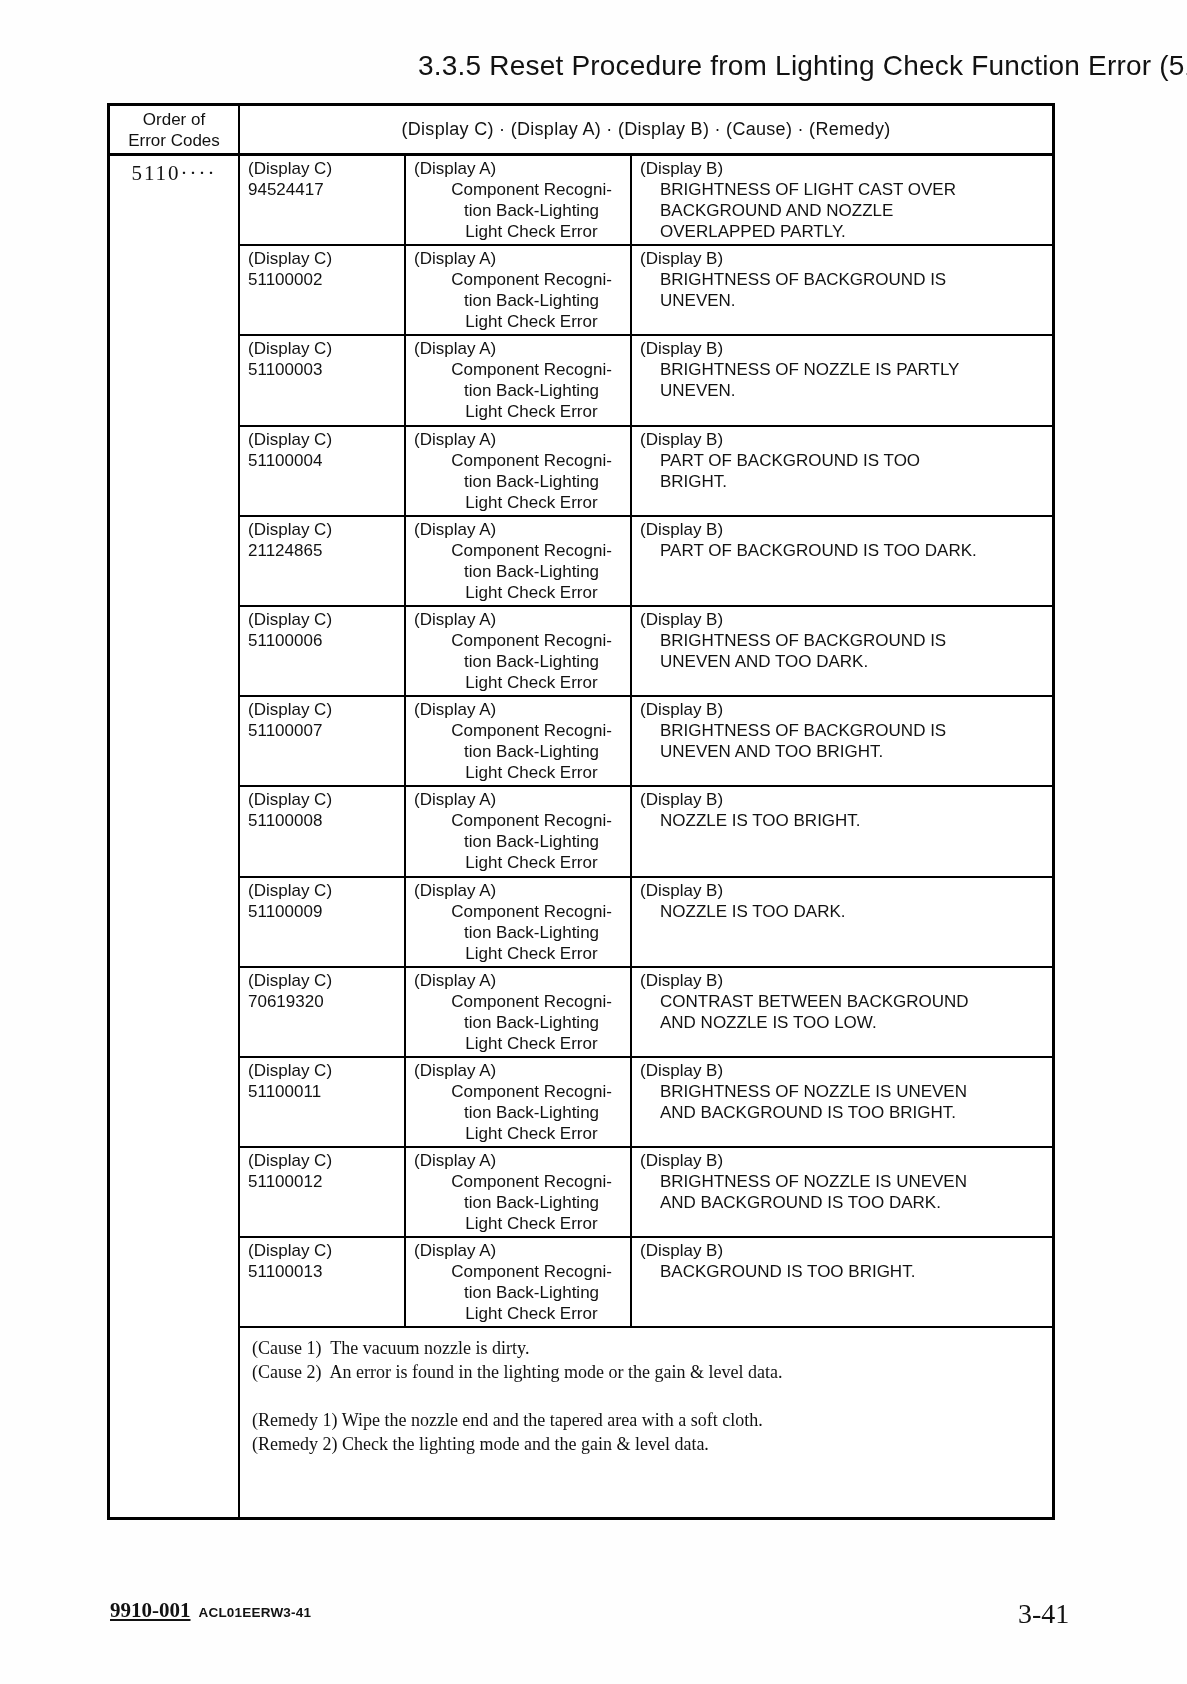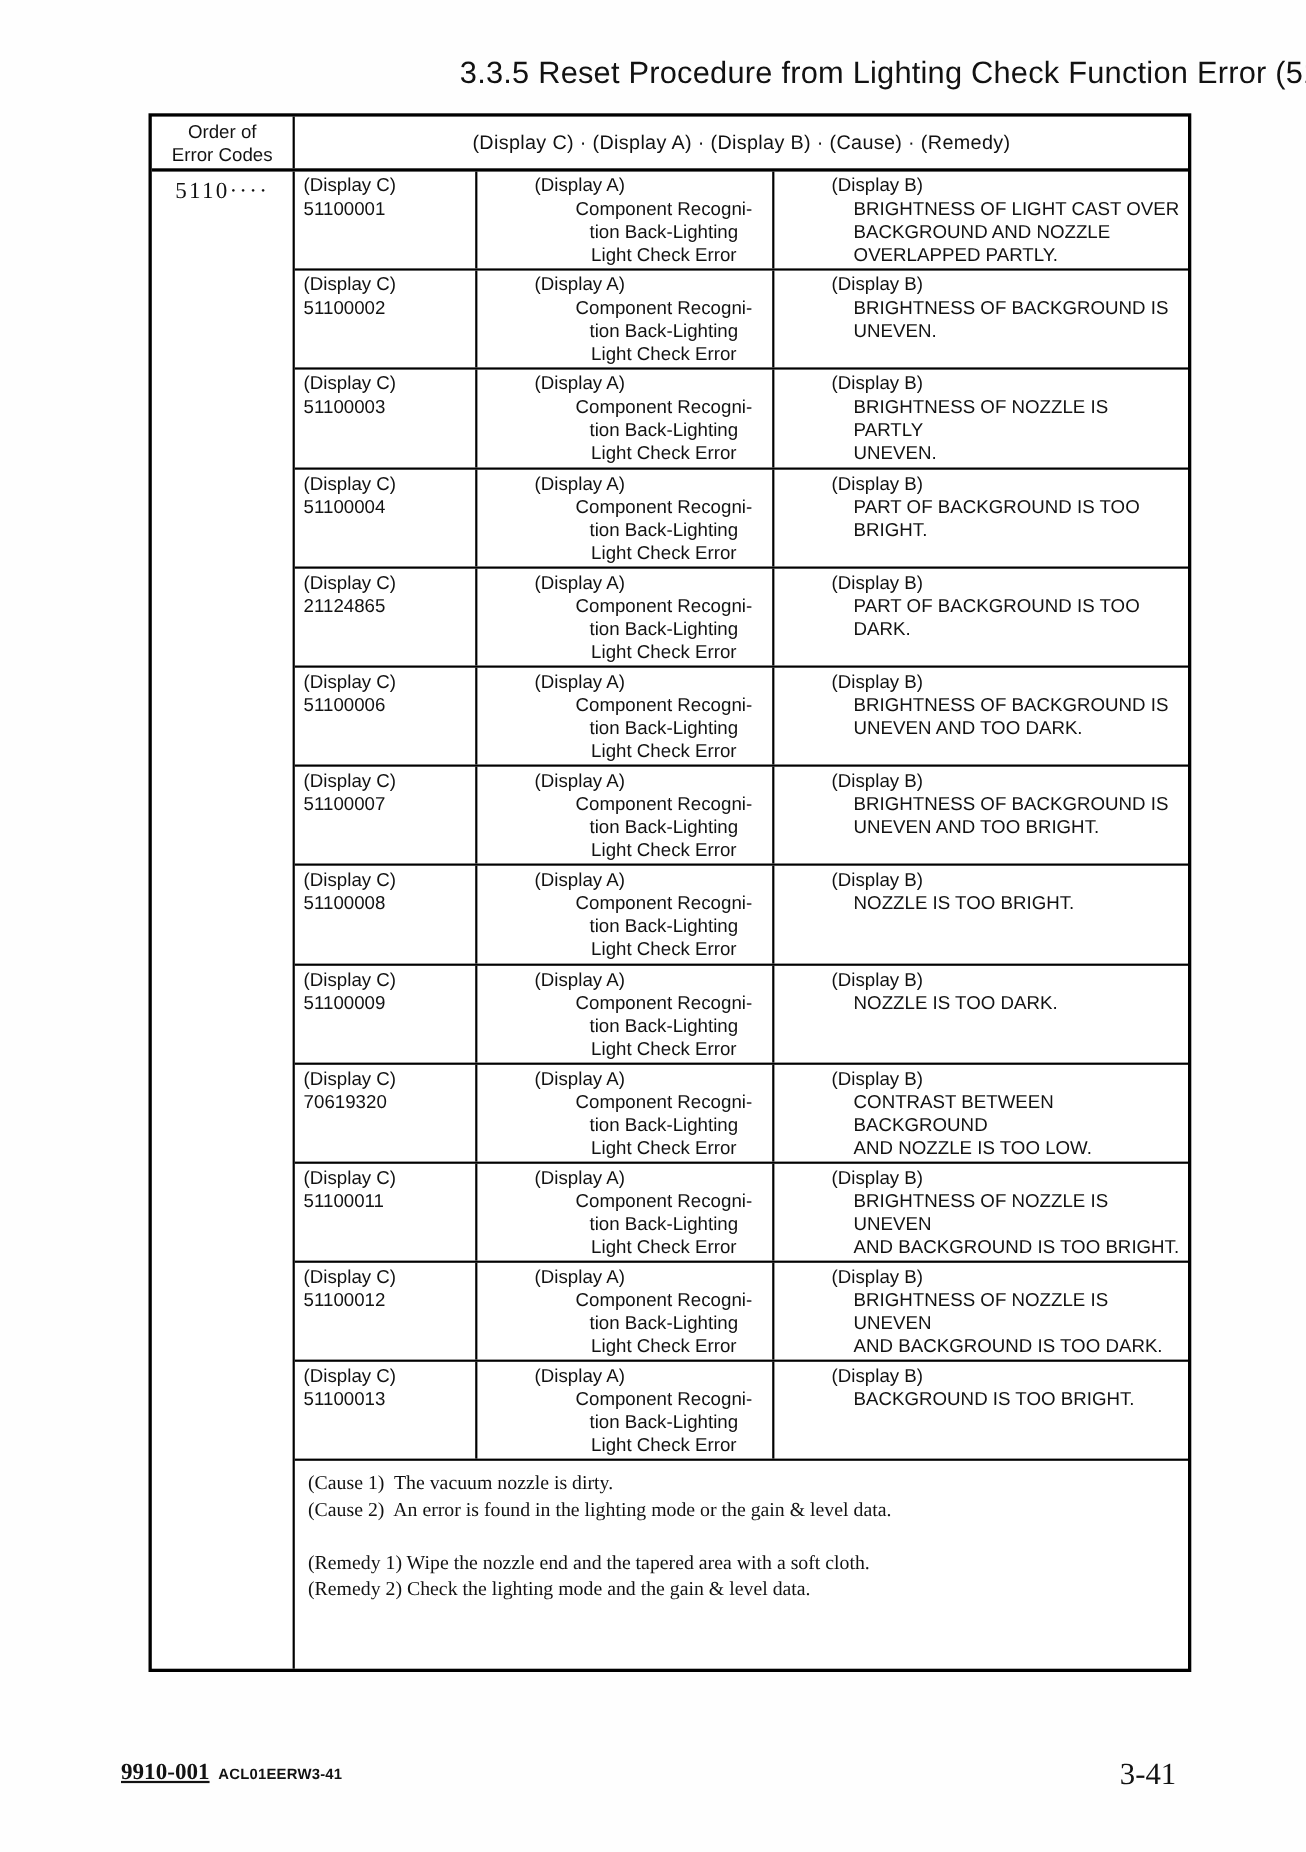--- a/index.html
+++ b/index.html
@@ -21,21 +21,20 @@
   }
 
   .doc-table {
     position:absolute;
     top:103px; left:107px;
     width:948px; height:1417px;
     border:3px solid #000;
     display:flex;
     flex-direction:column;
     background:#fff;
-    margin-left:28px;
   }
 
   .header-row { display:flex; border-bottom:3px solid #000; height:50px; flex:0 0 auto; }
   .col1-header {
     width:130px; flex:0 0 auto;
     border-right:2px solid #000;
     display:flex; align-items:center; justify-content:center;
     text-align:center; font-size:17px; line-height:21px;
     white-space:pre-line;
   }
@@ -49,21 +48,21 @@
     width:130px; flex:0 0 auto;
     border-right:2px solid #000;
     font-family:"Liberation Serif", serif;
     font-size:21px;
     padding-top:5px;
     text-align:center;
     letter-spacing:2px;
   }
   .right-body { flex:1; display:flex; flex-direction:column; min-width:0; }
 
-  .error-row { display:flex; height:90.2px; flex:0 0 auto; border-bottom:2px solid #000;gap:44px; }
+  .error-row { display:flex; height:90.2px; flex:0 0 auto; border-bottom:2px solid #000; }
   .cell { font-size:17px; line-height:21px; padding:2px 6px 0 8px; }
   .cell-c { width:166px; flex:0 0 auto; border-right:2px solid #000; }
   .cell-a { width:226px; flex:0 0 auto; border-right:2px solid #000; }
   .cell-b { flex:1; min-width:0; }
   .indent-a { padding-left:25px; white-space:pre-line;text-align:center; }
   .indent-b { padding-left:20px; white-space:pre-line; }
 
   .cause-cell {
     flex:1;
     font-family:"Liberation Serif", serif;
@@ -102,21 +101,21 @@
 Error Codes</div>
     <div class="main-header">(Display C)  ·  (Display A)  ·  (Display B)  ·  (Cause)  ·  (Remedy)</div>
   </div>
   <div class="body-row">
     <div class="col1-body">5110····</div>
     <div class="right-body">
 
   <div class="error-row">
     <div class="cell cell-c">
       <div>(Display C)</div>
-      <div>51100001</div>
+      <div>94524417</div>
     </div>
     <div class="cell cell-a">
       <div>(Display A)</div>
       <div class="indent-a">Component Recogni-
 tion Back-Lighting
 Light Check Error</div>
     </div>
     <div class="cell cell-b">
       <div>(Display B)</div>
       <div class="indent-b">BRIGHTNESS OF LIGHT CAST OVER

